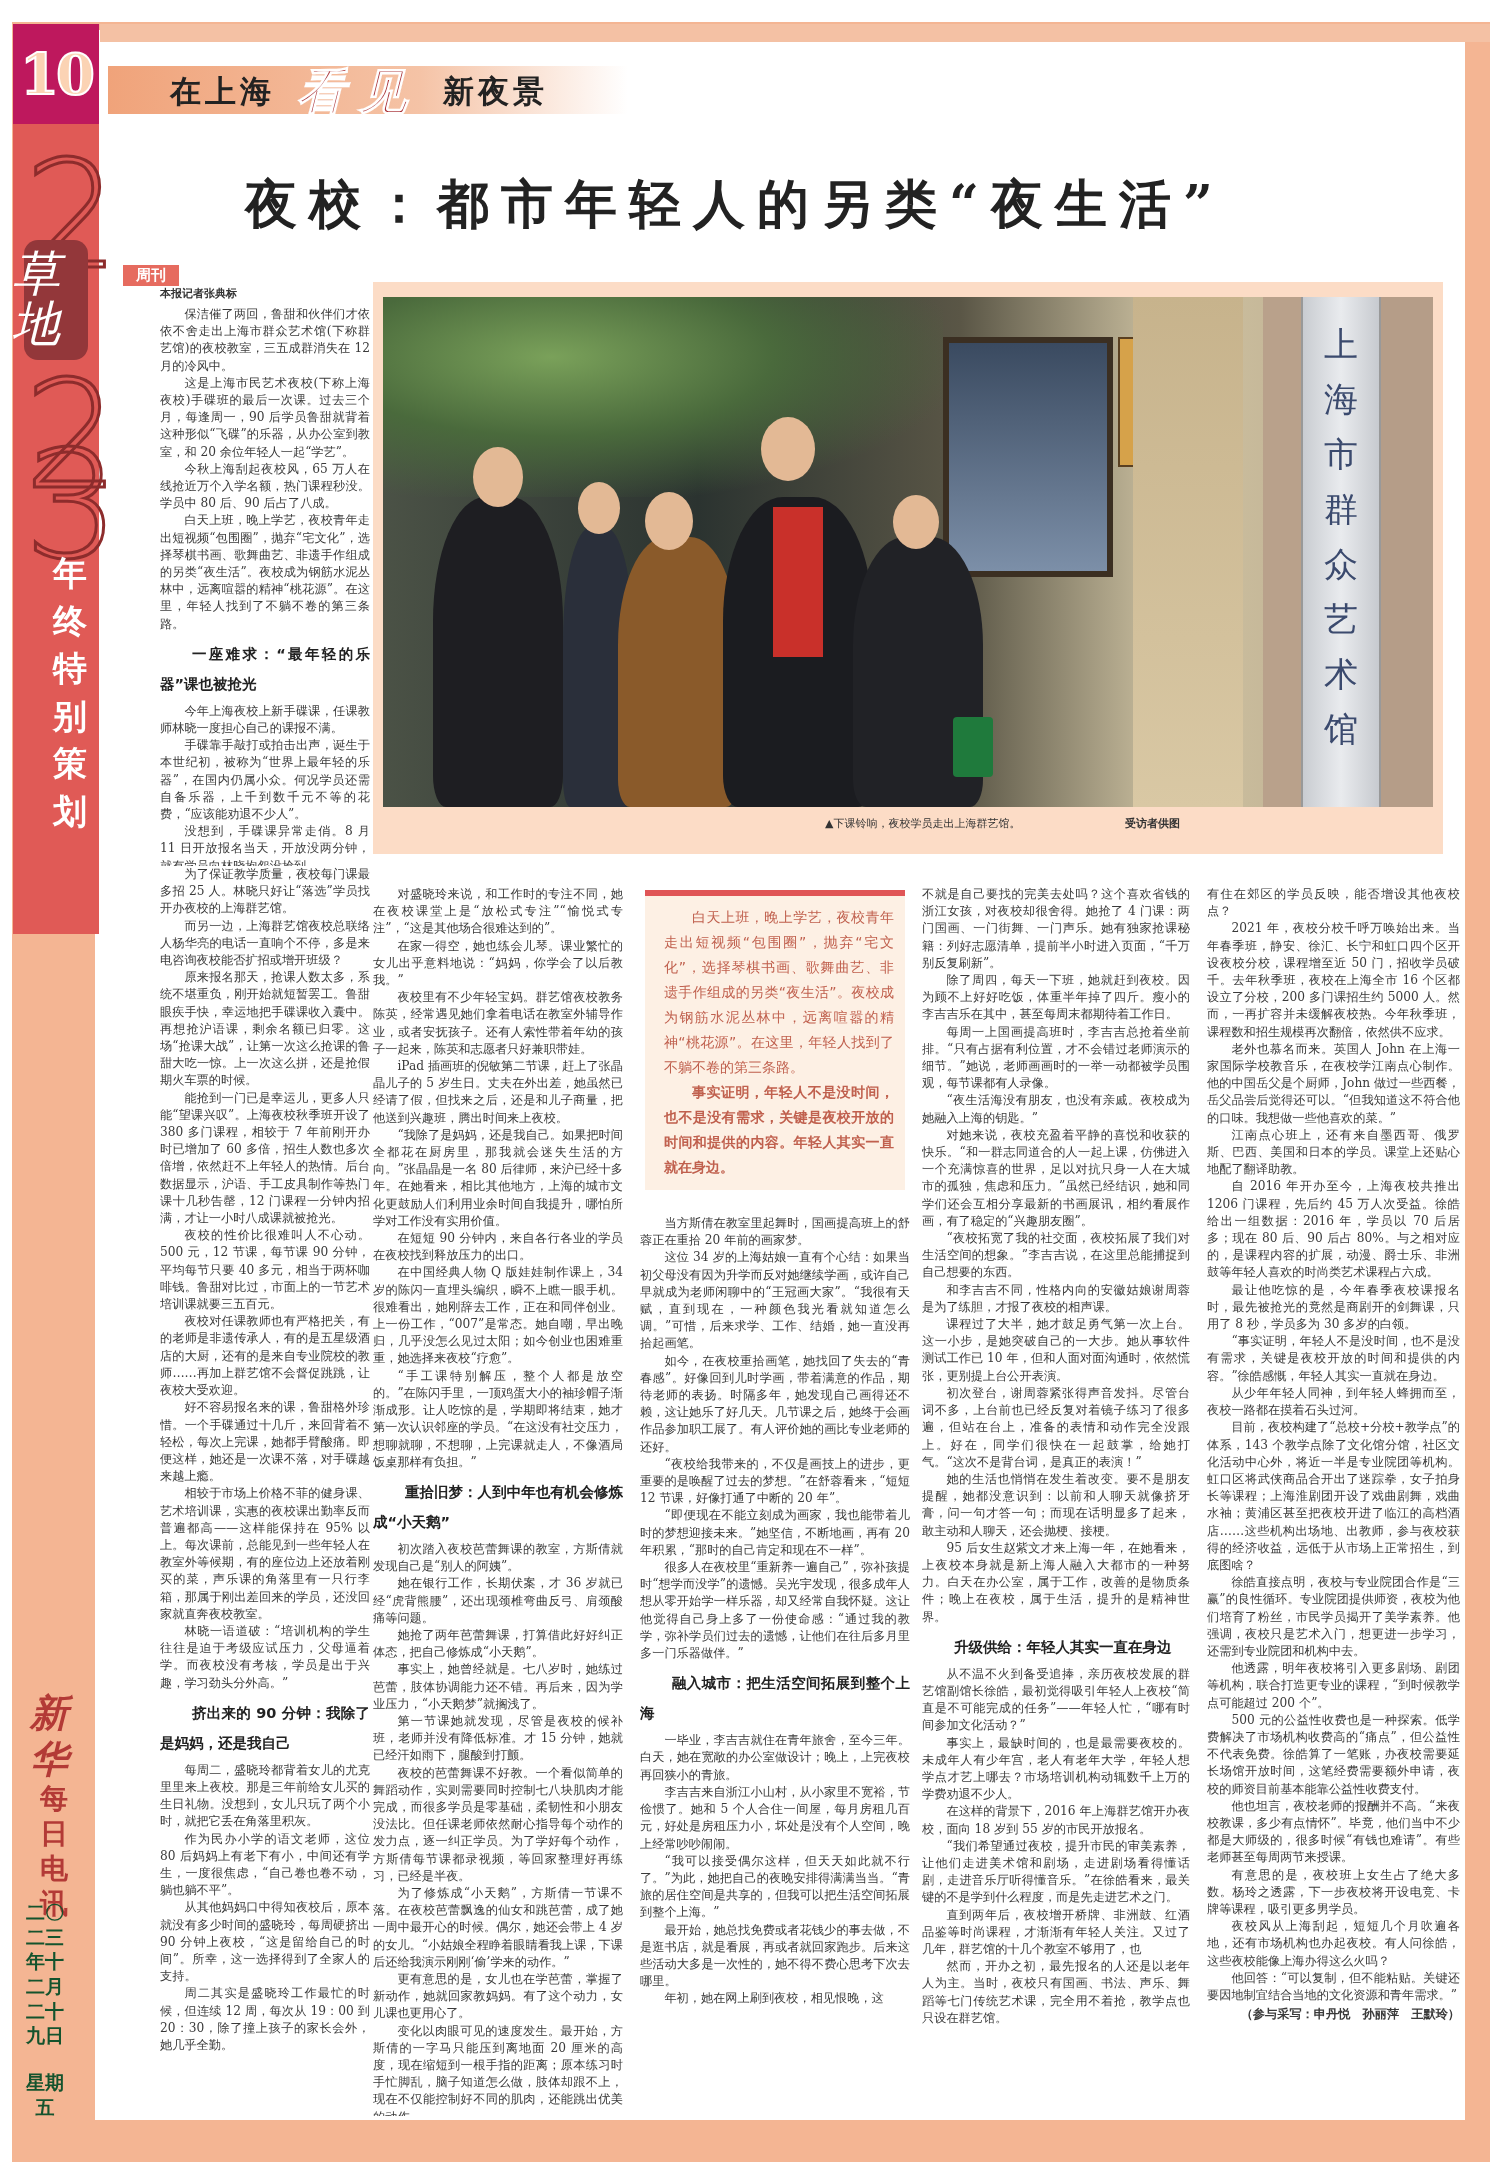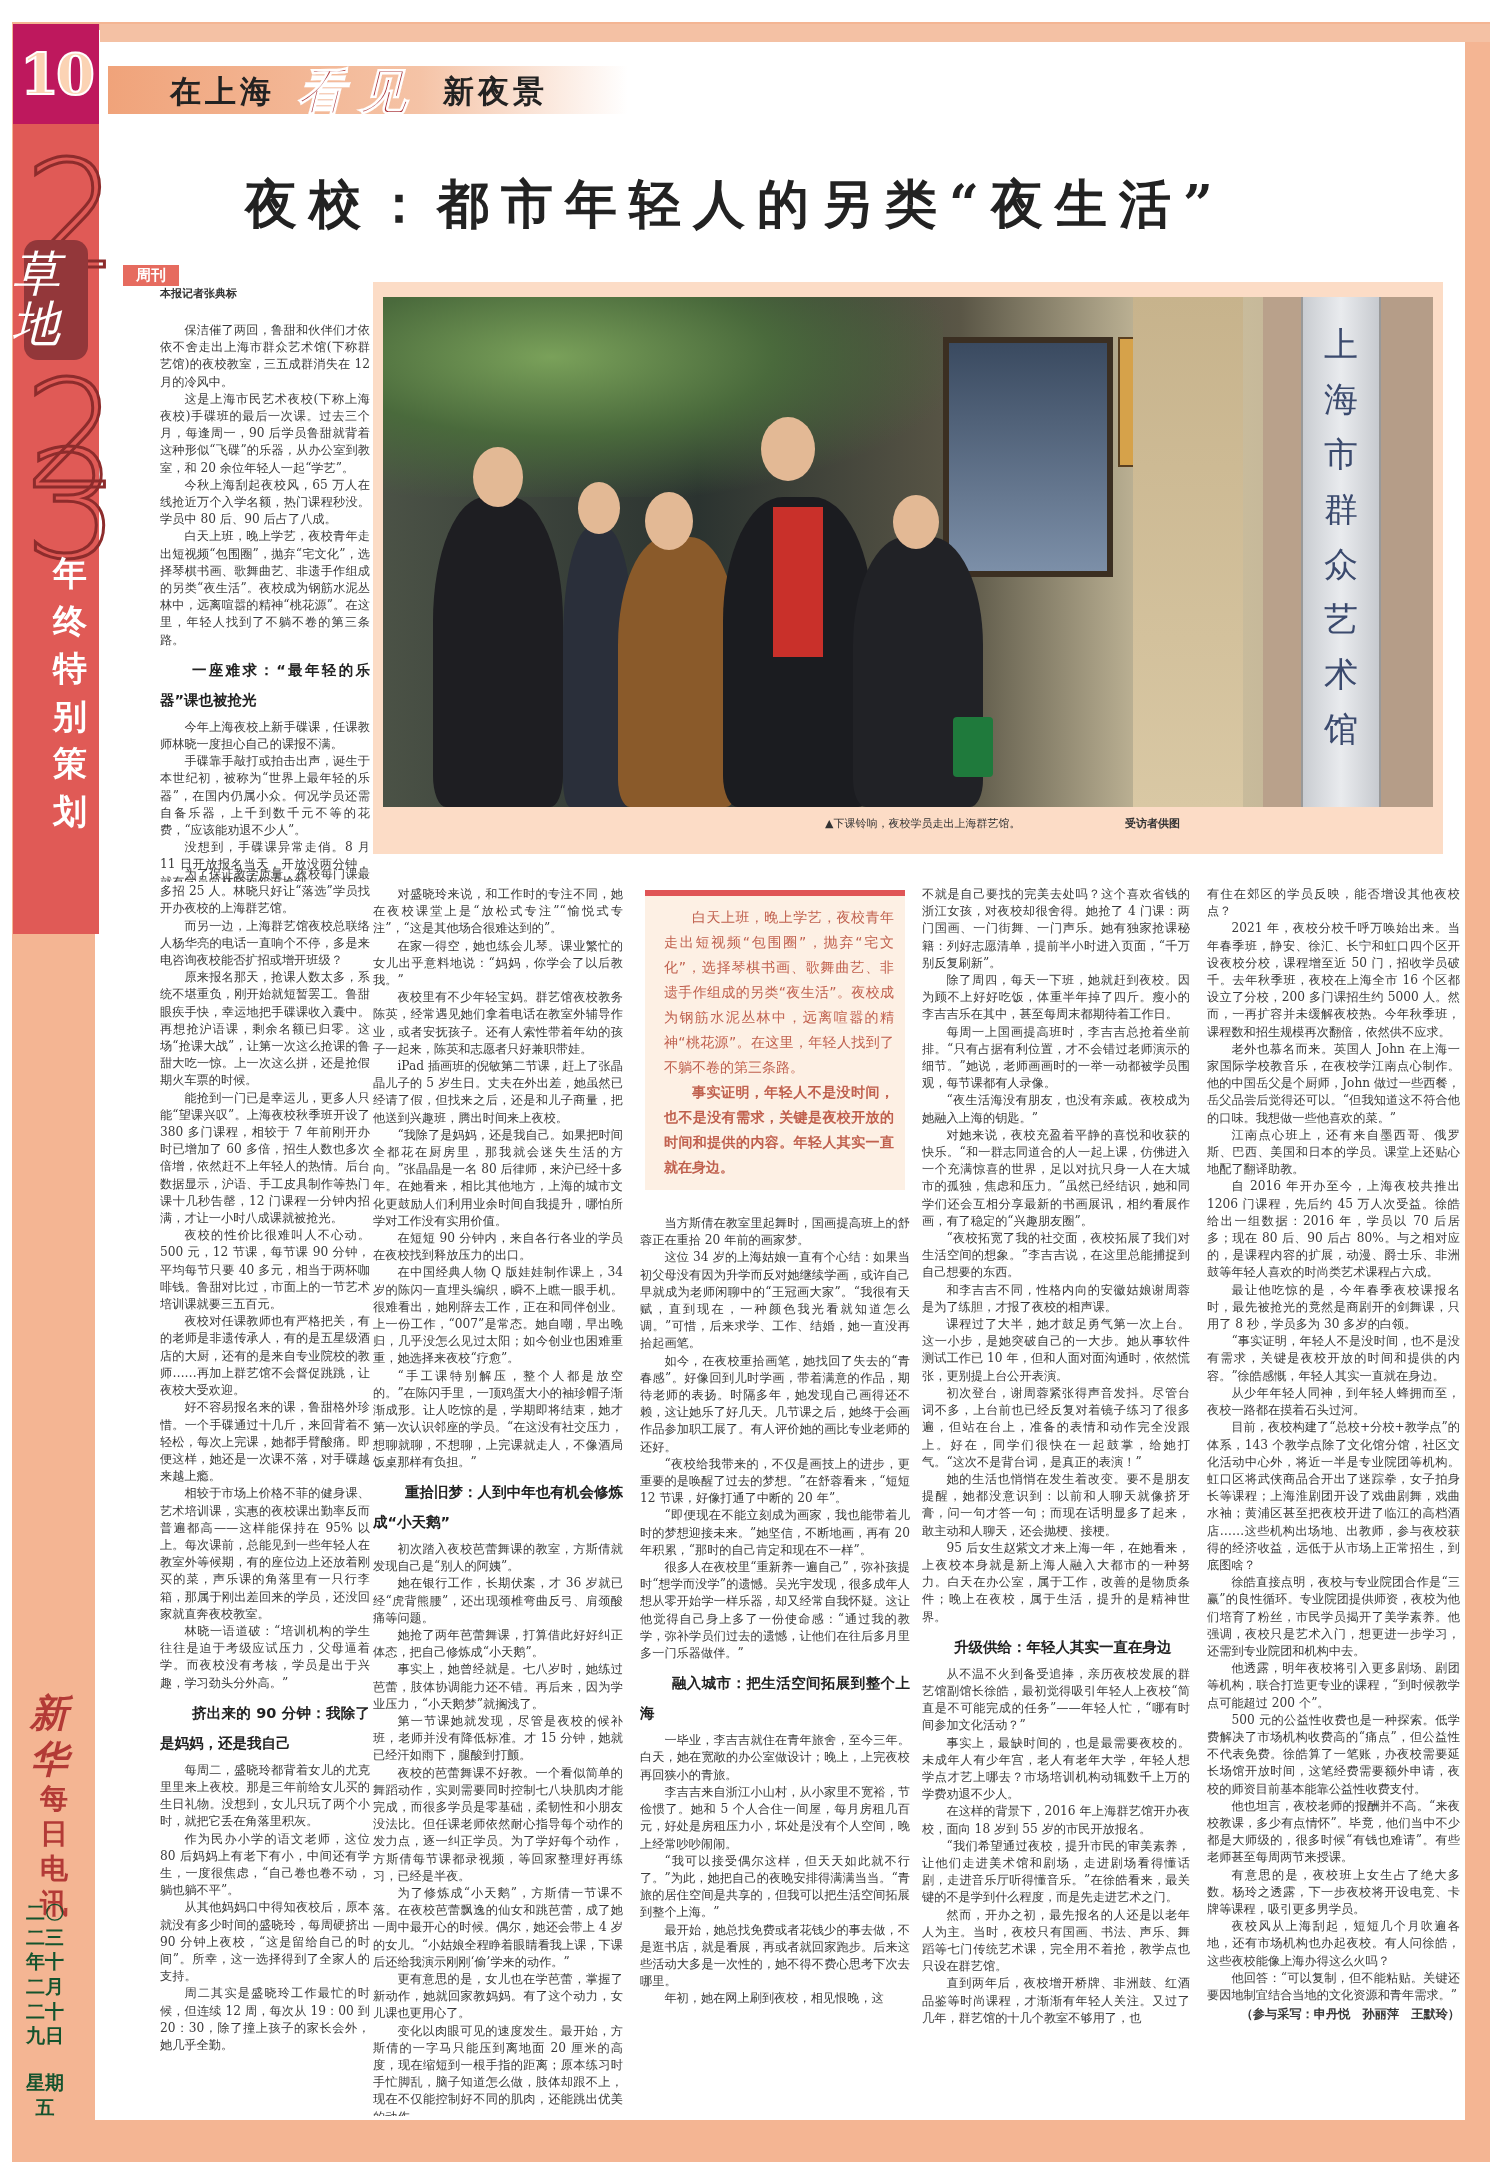--- a/index.html
+++ b/index.html
@@ -90,21 +90,21 @@
   <div class="section-title">
     <span>在上海</span>
     <span class="kan">看见</span>
     <span>新夜景</span>
   </div>
 </div>
 
 <div class="headline">夜校：都市年轻人的另类“夜生活”</div>
 <div class="byline">本报记者张典标</div>
 
-<div class="col" style="left:160px; top:306px; width:210px; height:560px;margin-top:16px;">
+<div class="col" style="left:160px; top:306px; width:210px; height:560px;">
   <p>保洁催了两回，鲁甜和伙伴们才依依不舍走出上海市群众艺术馆(下称群艺馆)的夜校教室，三五成群消失在 12 月的冷风中。</p>
   <p>这是上海市民艺术夜校(下称上海夜校)手碟班的最后一次课。过去三个月，每逢周一，90 后学员鲁甜就背着这种形似“飞碟”的乐器，从办公室到教室，和 20 余位年轻人一起“学艺”。</p>
   <p>今秋上海刮起夜校风，65 万人在线抢近万个入学名额，热门课程秒没。学员中 80 后、90 后占了八成。</p>
   <p>白天上班，晚上学艺，夜校青年走出短视频“包围圈”，抛弃“宅文化”，选择琴棋书画、歌舞曲艺、非遗手作组成的另类“夜生活”。夜校成为钢筋水泥丛林中，远离喧嚣的精神“桃花源”。在这里，年轻人找到了不躺不卷的第三条路。</p>
   <h3>一座难求：“最年轻的乐器”课也被抢光</h3>
   <p>今年上海夜校上新手碟课，任课教师林晓一度担心自己的课报不满。</p>
   <p>手碟靠手敲打或拍击出声，诞生于本世纪初，被称为“世界上最年轻的乐器”，在国内仍属小众。何况学员还需自备乐器，上千到数千元不等的花费，“应该能劝退不少人”。</p>
   <p>没想到，手碟课异常走俏。8 月 11 日开放报名当天，开放没两分钟，就有学员向林晓抱怨没抢到。</p>
 </div>
 <div class="col" style="left:160px; top:866px; width:210px; height:1250px;">
@@ -216,22 +216,22 @@
   <p>和李吉吉不同，性格内向的安徽姑娘谢周蓉是为了练胆，才报了夜校的相声课。</p>
   <p>课程过了大半，她才鼓足勇气第一次上台。这一小步，是她突破自己的一大步。她从事软件测试工作已 10 年，但和人面对面沟通时，依然慌张，更别提上台公开表演。</p>
   <p>初次登台，谢周蓉紧张得声音发抖。尽管台词不多，上台前也已经反复对着镜子练习了很多遍，但站在台上，准备的表情和动作完全没跟上。好在，同学们很快在一起鼓掌，给她打气。“这次不是背台词，是真正的表演！”</p>
   <p>她的生活也悄悄在发生着改变。要不是朋友提醒，她都没意识到：以前和人聊天就像挤牙膏，问一句才答一句；而现在话明显多了起来，敢主动和人聊天，还会抛梗、接梗。</p>
   <p>95 后女生赵紫文才来上海一年，在她看来，上夜校本身就是新上海人融入大都市的一种努力。白天在办公室，属于工作，改善的是物质条件；晚上在夜校，属于生活，提升的是精神世界。</p>
   <h3>升级供给：年轻人其实一直在身边</h3>
   <p>从不温不火到备受追捧，亲历夜校发展的群艺馆副馆长徐皓，最初觉得吸引年轻人上夜校“简直是不可能完成的任务”——年轻人忙，“哪有时间参加文化活动？”</p>
   <p>事实上，最缺时间的，也是最需要夜校的。未成年人有少年宫，老人有老年大学，年轻人想学点才艺上哪去？市场培训机构动辄数千上万的学费劝退不少人。</p>
   <p>在这样的背景下，2016 年上海群艺馆开办夜校，面向 18 岁到 55 岁的市民开放报名。</p>
   <p>“我们希望通过夜校，提升市民的审美素养，让他们走进美术馆和剧场，走进剧场看得懂话剧，走进音乐厅听得懂音乐。”在徐皓看来，最关键的不是学到什么程度，而是先走进艺术之门。</p>
+  <p>直到两年后，夜校增开桥牌、非洲鼓、红酒品鉴等时尚课程，才渐渐有年轻人关注。又过了几年，群艺馆的十几个教室不够用了，也</p>
   <p>然而，开办之初，最先报名的人还是以老年人为主。当时，夜校只有国画、书法、声乐、舞蹈等七门传统艺术课，完全用不着抢，教学点也只设在群艺馆。</p>
-  <p>直到两年后，夜校增开桥牌、非洲鼓、红酒品鉴等时尚课程，才渐渐有年轻人关注。又过了几年，群艺馆的十几个教室不够用了，也</p>
 </div>
 
 <div class="col" style="left:1207px; top:886px; width:253px; height:1230px;">
   <p style="text-indent:0">有住在郊区的学员反映，能否增设其他夜校点？</p>
   <p>2021 年，夜校分校千呼万唤始出来。当年春季班，静安、徐汇、长宁和虹口四个区开设夜校分校，课程增至近 50 门，招收学员破千。去年秋季班，夜校在上海全市 16 个区都设立了分校，200 多门课招生约 5000 人。然而，一再扩容并未缓解夜校热。今年秋季班，课程数和招生规模再次翻倍，依然供不应求。</p>
   <p>老外也慕名而来。英国人 John 在上海一家国际学校教音乐，在夜校学江南点心制作。他的中国岳父是个厨师，John 做过一些西餐，岳父品尝后觉得还可以。“但我知道这不符合他的口味。我想做一些他喜欢的菜。”</p>
   <p>江南点心班上，还有来自墨西哥、俄罗斯、巴西、美国和日本的学员。课堂上还贴心地配了翻译助教。</p>
   <p>自 2016 年开办至今，上海夜校共推出 1206 门课程，先后约 45 万人次受益。徐皓给出一组数据：2016 年，学员以 70 后居多；现在 80 后、90 后占 80%。与之相对应的，是课程内容的扩展，动漫、爵士乐、非洲鼓等年轻人喜欢的时尚类艺术课程占六成。</p>
   <p>最让他吃惊的是，今年春季夜校课报名时，最先被抢光的竟然是商剧开的剑舞课，只用了 8 秒，学员多为 30 多岁的白领。</p>
   <p>“事实证明，年轻人不是没时间，也不是没有需求，关键是夜校开放的时间和提供的内容。”徐皓感慨，年轻人其实一直就在身边。</p>

